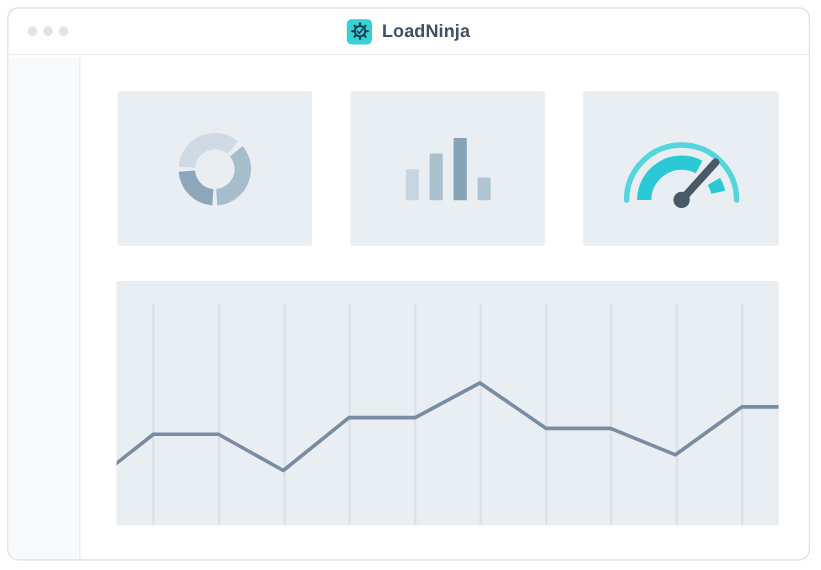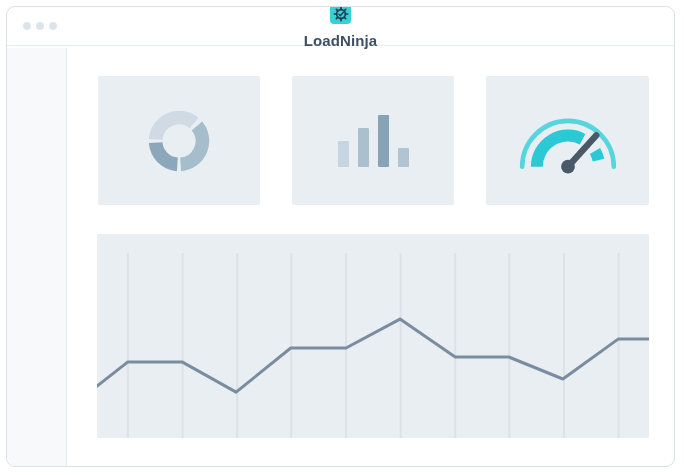--- a/index.html
+++ b/index.html
@@ -3,21 +3,21 @@
 <meta charset="utf-8">
 <style>
   html,body{margin:0;padding:0;background:#ffffff;font-family:"Liberation Sans",sans-serif;}
   .stage{position:relative;width:684px;height:475px;background:#ffffff;overflow:hidden;}
   .window{position:absolute;left:6px;top:6px;width:669px;height:461px;box-sizing:border-box;
           background:#ffffff;border:1.5px solid #d9e1e9;border-radius:9px;overflow:hidden;}
   .topbar{position:absolute;left:0;top:0;right:0;height:39px;box-sizing:border-box;
           border-bottom:1.5px solid #e7ecf1;display:flex;align-items:center;justify-content:center;}
   .dots{position:absolute;left:16px;top:0;bottom:0;display:flex;align-items:center;gap:5px;}
   .dot{width:8px;height:8px;border-radius:50%;display:inline-block;}
-  .brand{display:flex;align-items:center;gap:8px;flex-direction:column;}
+  .brand{display:flex;align-items:center;gap:8px;}
   .logo-box{width:21px;height:21px;border-radius:4px;display:flex;align-items:center;justify-content:center;}
   .brand-title{font-size:15px;font-weight:600;letter-spacing:0.1px;}
   .sidebar{position:absolute;left:0;top:40.5px;bottom:0;width:60px;box-sizing:border-box;
            background:#f7f9fa;border-right:1.5px solid #e7ecf1;}
   .card{position:absolute;top:69px;height:129px;border-radius:2px;
         display:flex;align-items:center;justify-content:center;}
   .card1{left:91px;width:162px;}
   .card2{left:285px;width:162px;}
   .card3{left:479px;width:163px;}
   .chart-panel{position:absolute;left:90px;top:227px;width:552px;height:204px;border-radius:2px;overflow:hidden;}

